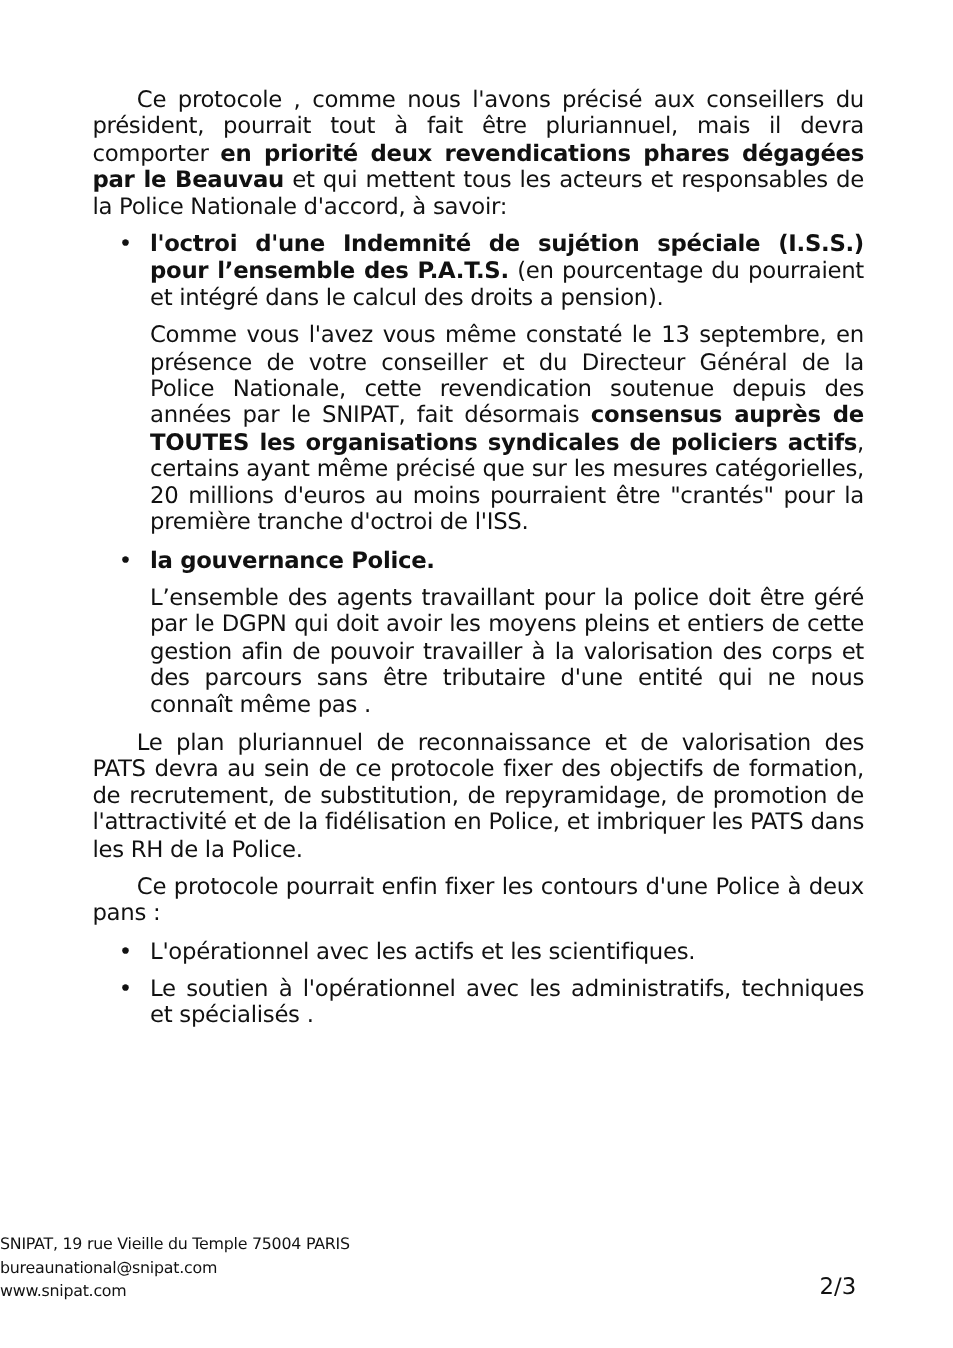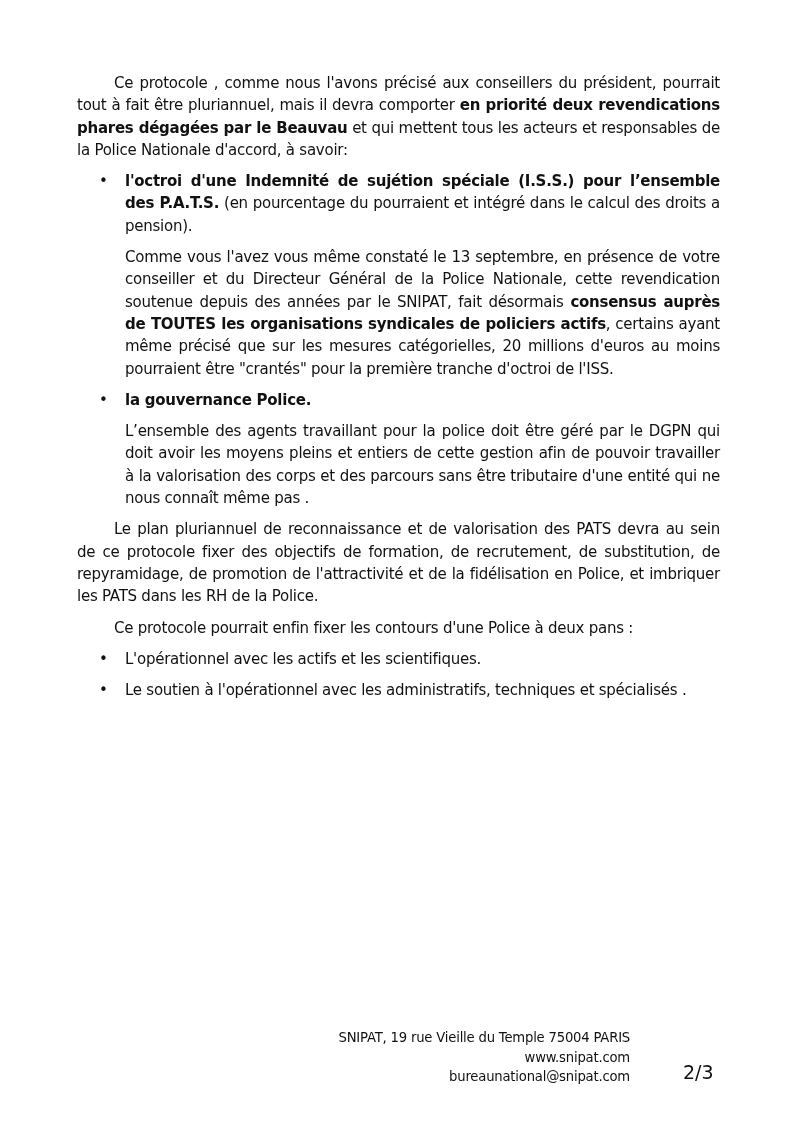--- a/index.html
+++ b/index.html
@@ -1,25 +1,25 @@
 <!DOCTYPE html>
 <html><head>
 <meta charset="utf-8">
 <style>
   html, body { margin: 0; padding: 0; background: #ffffff; }
   body { width: 794px; height: 1123px; position: relative; overflow: hidden;
     font-family: "DejaVu Sans", "Liberation Sans", sans-serif; color: #111; }
-  .page { position: absolute; left: 77px; top: 72px; width: 643px; font-size: 15px; line-height: 22.3px; letter-spacing: -0.25px; }
+  .page { position: absolute; left: 77px; top: 72px; width: 643px; font-size: 19px; line-height: 22.3px; letter-spacing: -0.25px; }
   p { margin: 0 0 9px 0; text-align: justify; }
   .indent { text-indent: 37px; }
   .bullet-item { position: relative; padding-left: 48px; margin: 0 0 9px 0; text-align: justify; }
   .bullet { position: absolute; left: 22px; top: 0; }
   .sub { padding-left: 48px; margin: 0 0 9px 0; text-align: justify; }
   b { font-weight: bold; }
-  .footer { position: absolute; left: 0; top: 1028px; width: 630px; text-align: right; font-size: 13.2px; line-height: 19.5px; font-family: "DejaVu Sans", "Liberation Sans", sans-serif; letter-spacing: -0.2px; }
+  .footer { position: absolute; left: 0; top: 1028px; width: 630px; text-align: left; font-size: 13.2px; line-height: 19.5px; font-family: "DejaVu Sans", "Liberation Sans", sans-serif; letter-spacing: -0.2px; }
   .pagenum { position: absolute; left: 683px; top: 1061px; font-size: 19px; font-family: "DejaVu Sans", "Liberation Sans", sans-serif; }
 </style>
 </head>
 <body>
 
 <div class="page">
   <p class="indent"><span>Ce protocole , comme nous l'avons précisé aux conseillers du président, pourrait tout à fait être pluriannuel, mais il devra comporter </span><b>en priorité deux revendications phares dégagées par le Beauvau</b><span> et qui mettent tous les acteurs et responsables de la Police Nationale d'accord, à savoir:</span></p>
 
   <div class="bullet-item">
     <span class="bullet">•</span>
@@ -41,16 +41,16 @@
     <span>L'opérationnel avec les actifs et les scientifiques.</span>
   </div>
   <div class="bullet-item">
     <span class="bullet">•</span>
     <span>Le soutien à l'opérationnel avec les administratifs, techniques et spécialisés .</span>
   </div>
 </div>
 
 <div class="footer">
   <div>SNIPAT, 19 rue Vieille du Temple 75004 PARIS</div>
+  <div>bureaunational@snipat.com</div>
   <div>www.snipat.com</div>
-  <div>bureaunational@snipat.com</div>
 </div>
 <div class="pagenum">2/3</div>
 
 </body></html>

